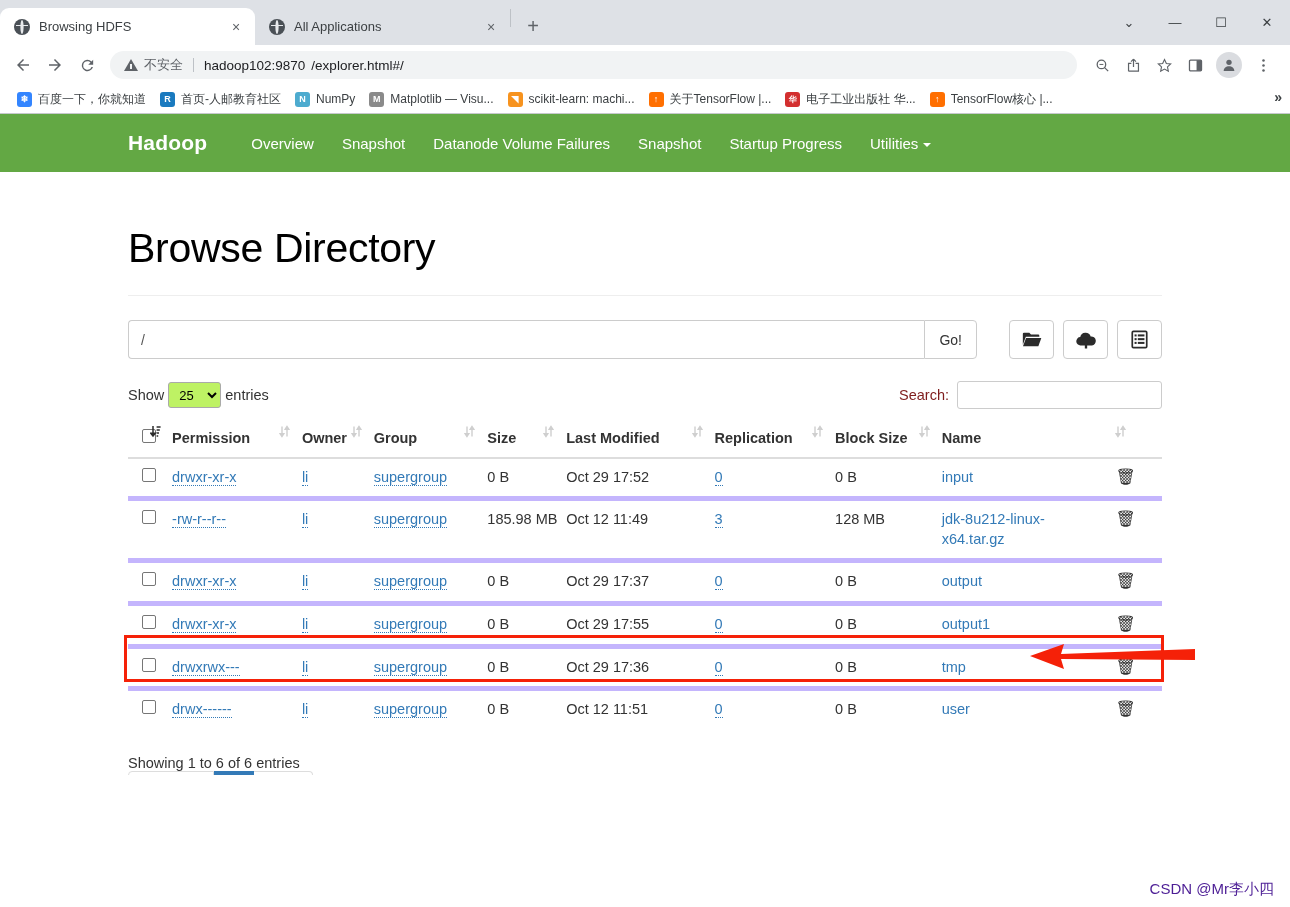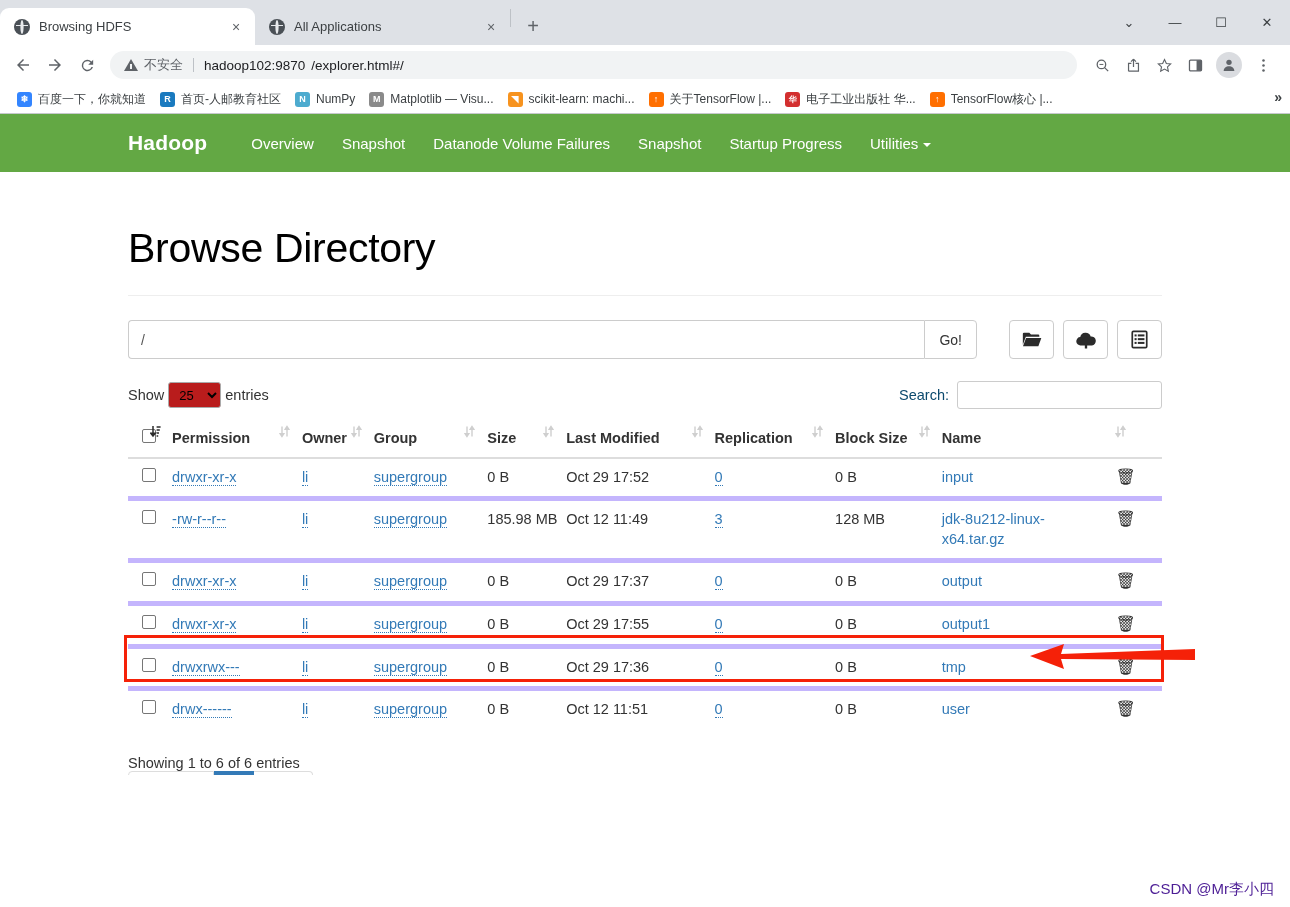--- a/index.html
+++ b/index.html
@@ -201,24 +201,24 @@
     display: flex; align-items: center; justify-content: space-between;
     margin-top: 22px;
   }
   .show-entries {
     display: flex; align-items: center; gap: 4px;
     font-size: 14.5px; color: #333;
   }
   .show-entries select {
     height: 26px; border: 1px solid #aaa; border-radius: 3px;
     font-size: 13px; padding: 0 3px 0 6px;
-    font-family: "Liberation Sans", sans-serif; background: #b91c1c;
+    font-family: "Liberation Sans", sans-serif; background: #bef264;
   }
   .search-box { display: flex; align-items: center; gap: 8px; }
-  .search-box label { font-size: 14.5px; color: #0c4a6e; }
+  .search-box label { font-size: 14.5px; color: #7f1d1d; }
   .search-box input {
     width: 205px; height: 28px;
     border: 1px solid #ccc; border-radius: 3px;
     padding: 0 8px; font-size: 13px; outline: none;
     font-family: "Liberation Sans", sans-serif;
   }
 
   table.files { width: 100%; border-collapse: collapse; margin-top: 12px; }
   table.files thead th {
     text-align: left; vertical-align: bottom;

